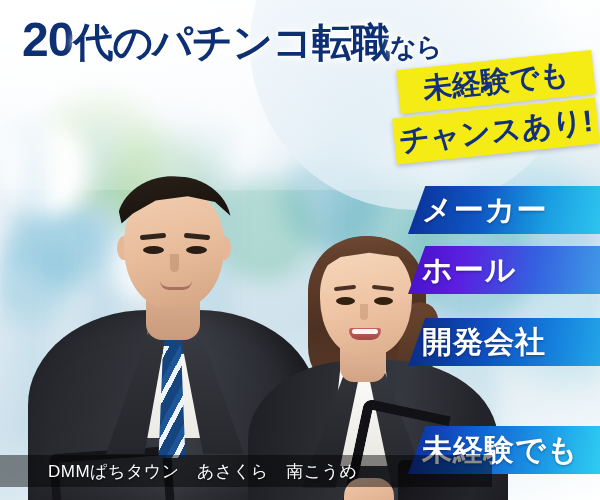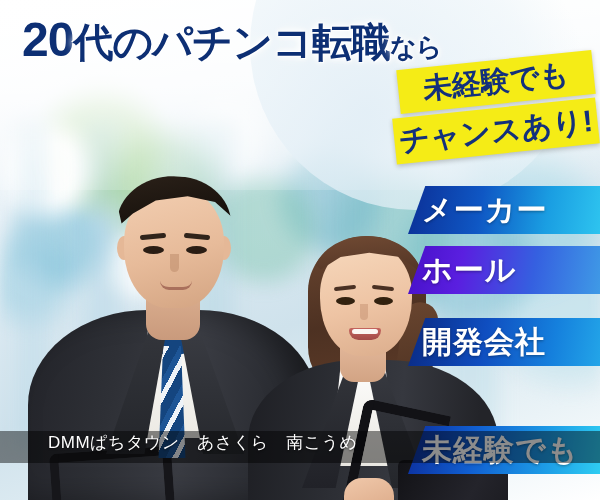--- a/index.html
+++ b/index.html
@@ -248,23 +248,23 @@
     text-shadow:0 1px 3px rgba(0,0,0,.35);
   }
   #cat0{top:186px;background:linear-gradient(100deg,#0b2f96 0%,#0f57c4 38%,#1a9ee2 72%,#2ec4ef 100%);}
   #cat1{top:246px;background:linear-gradient(100deg,#4710c8 0%,#5a1fe0 28%,#3560e0 65%,#3f9ae6 100%);}
   #cat2{top:306px;background:linear-gradient(100deg,#0a2a84 0%,#0f4ec0 40%,#1580dd 75%,#23a5e8 100%);margin-top:12px;}
   #cat3{top:366px;background:linear-gradient(100deg,#5a12d6 0%,#6a22ea 26%,#4a6fe4 62%,#4fa8ec 100%);}
   #cat4{top:426px;background:linear-gradient(100deg,#0c2f9e 0%,#1160d2 35%,#1d9ce6 72%,#2fcdf2 100%);}
 
   
   .caption{
-    position:absolute;left:0;top:431px;width:600px;height:32px;
+    position:absolute;left:0;top:455px;width:492px;height:32px;
     background:rgba(0,0,0,.45);
-    display:flex;align-items:flex-start;
+    display:flex;align-items:center;
   }
   .caption span{
     color:#fff;font-size:17px;letter-spacing:.5px;padding-left:48px;
     text-shadow:0 1px 2px rgba(0,0,0,.6);
   }
 </style>
 </head>
 <body>
 
 <div id="banner">

